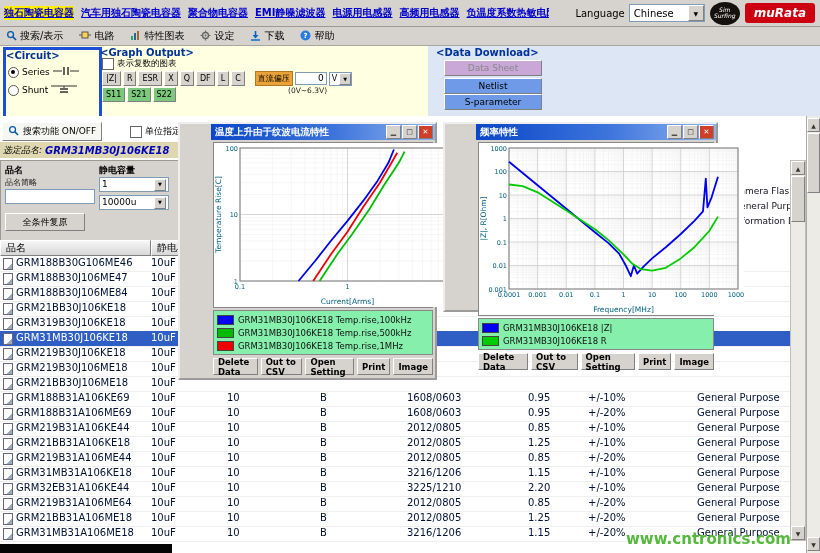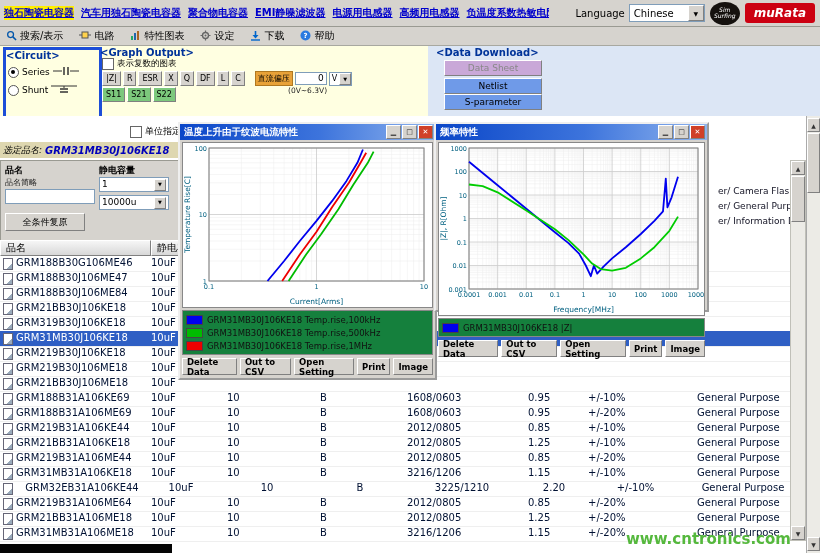--- a/index.html
+++ b/index.html
@@ -91,32 +91,32 @@
   .frag{position:absolute;left:718px;font-size:9px;color:#112;white-space:nowrap;}
   
   .inner-scroll{position:absolute;left:790px;top:44px;width:16px;height:381px;background:#ecebe6;border:1px solid #c0c0b8;box-sizing:border-box;}
   .outer-scroll{position:absolute;left:806px;top:116px;width:14px;height:437px;background:#ecebe6;border-left:1px solid #aaa;box-sizing:border-box;}
   .sb-btn{position:absolute;left:0;width:100%;height:14px;background:#d6d3ce;border:1px solid;
           border-color:#fff #808080 #808080 #fff;font-size:6px;display:flex;align-items:center;justify-content:center;box-sizing:border-box;color:#333;}
   .sb-thumb{position:absolute;left:0;width:100%;background:#d6d3ce;border:1px solid;border-color:#fff #808080 #808080 #fff;box-sizing:border-box;}
   .black-strip{position:absolute;left:0;top:428px;width:172px;height:9px;background:#050505;}
   .watermark{position:absolute;left:626px;top:414px;font-size:15px;font-weight:bold;color:#55b83d;}
   
-  .window{position:absolute;background:#d6d3ce;border:2px outset #efefef;z-index:20;box-sizing:border-box;}
+  .window{position:absolute;background:#d6d3ce;border:2px outset #efefef;z-index:20;box-sizing:border-box;padding-left:31px;}
   #win0{left:178px;top:122px;width:259px;height:258px;}
-  #win1{left:434px;top:122px;width:275px;height:190px;}
+  #win1{left:443px;top:122px;width:275px;height:190px;}
   .titlebar{height:16px;background:linear-gradient(90deg,#0a46c8,#3d74dc 55%,#8fb4ee);display:flex;
             align-items:center;color:#fff;font-size:9.5px;font-weight:bold;padding-left:4px;}
   .tb-btns{margin-left:auto;display:flex;gap:1px;padding-right:2px;}
   .tb-btn{width:13px;height:12px;background:#d6d3ce;border:1px solid;border-color:#fff #808080 #808080 #fff;
           font-size:7px;display:flex;align-items:center;justify-content:center;color:#222;cursor:pointer;}
   .tb-btn.close{background:#d04028;color:#fff;}
   .chart-wrap{margin:2px;background:#fff;border:1px solid #888;}
   .chart-wrap svg{display:block;}
-  .legend{margin:2px;background:#15803d;border:1px solid #888;padding:2px 3px;}
+  .legend{margin:2px;background:#86efac;border:1px solid #888;padding:2px 3px;}
   .leg-row{display:flex;align-items:center;gap:4px;font-size:8.5px;height:13px;color:#111;}
   .leg-swatch{width:15px;height:8px;border:1px solid #444;flex:0 0 auto;}
   .win-btns{display:flex;gap:3px;margin:3px 2px;justify-content:center;}
   .wbtn{height:15px;background:#d6d3ce;border:1px solid;border-color:#fff #808080 #808080 #fff;
         font-size:8.5px;font-weight:bold;padding:0 4px;display:flex;align-items:center;cursor:pointer;color:#000;}
 </style>
 </head>
 <body>
 
 <div class="screen">
@@ -260,20 +260,27 @@
       <div class="ptitle">&lt;Data Download&gt;</div>
       <div id="dl-buttons">
           <div class="dl-btn disabled" style="top: 13px;">Data Sheet</div>
           <div class="dl-btn blue" style="top: 31px;">Netlist</div>
           <div class="dl-btn blue" style="top: 47px;">S-parameter</div>
         </div>
     </div>
   </div>
 
   <div class="main">
+    <div class="search-toggle">
+      <span class="mi-icon" id="search-toggle-icon"><svg width="11" height="11" viewBox="0 0 12 12">
+            <circle cx="5" cy="5" r="3.2" fill="none" stroke="#0055aa" stroke-width="1.4"></circle>
+            <line x1="7.5" y1="7.5" x2="11" y2="11" stroke="#0055aa" stroke-width="1.6"></line>
+          </svg></span>
+      <span>搜索功能 ON/OFF</span>
+    </div>
     <div class="unit-check">
       <span class="chk"></span>
       <span>单位指定</span>
     </div>
     <div class="selected-strip">
       <span>选定品名:</span>
       <span class="val">GRM31MB30J106KE18</span>
     </div>
     <div class="search-panel">
       <div class="sp-label" style="left:4px;top:3px;">品名</div>
@@ -454,21 +461,21 @@
           <span class="doc"></span>
           <span class="cell c-name">GRM31MB31A106KE18</span>
           <span class="cell c-cap">10uF</span>
           <span class="cell c-volt">10</span>
           <span class="cell c-tc">B</span>
           <span class="cell c-size">3216/1206</span>
           <span class="cell c-thick">1.15</span>
           <span class="cell c-tol">+/-10%</span>
           <span class="cell c-app">General Purpose</span>
         </div>
-        <div class="trow" style="top: 225px; text-align: center;">
+        <div class="trow" style="top: 225px;">
           <span class="doc"></span>
           <span class="cell c-name">GRM32EB31A106KE44</span>
           <span class="cell c-cap">10uF</span>
           <span class="cell c-volt">10</span>
           <span class="cell c-tc">B</span>
           <span class="cell c-size">3225/1210</span>
           <span class="cell c-thick">2.20</span>
           <span class="cell c-tol">+/-10%</span>
           <span class="cell c-app">General Purpose</span>
         </div>
@@ -776,20 +783,24 @@
           <polyline points="30.0,41.5 43.7,43.1 58.6,49.3 87.3,67.5 115.9,86.2 129.5,97.1 144.5,111.3 153.1,120.6 161.7,126.1 173.1,127.7 186.8,124.8 201.8,115.4 215.4,104.2 230.4,87.8 239.0,73.6" fill="none" stroke="#00cc00" stroke-width="1.8" stroke-linejoin="round"></polyline>
           <text x="144.5" y="169" font-size="7.5" text-anchor="middle" fill="#006080" font-family="DejaVu Sans, sans-serif">Frequency[MHz]</text>
           <text x="7" y="75.5" font-size="7.5" text-anchor="middle" fill="#006080" font-family="DejaVu Sans, sans-serif" transform="rotate(-90 7 75.5)">|Z|, R[Ohm]</text>
         </svg>
     </div>
     <div class="legend" id="legend1">
         <div class="leg-row">
           <span class="leg-swatch" style="background: rgb(0, 0, 238);"></span>
           <span>GRM31MB30J106KE18 |Z|</span>
         </div>
+        <div class="leg-row">
+          <span class="leg-swatch" style="background: rgb(0, 204, 0);"></span>
+          <span>GRM31MB30J106KE18 R</span>
+        </div>
       </div>
     <div class="win-btns" id="wbtns1">
         <div class="wbtn">Delete Data</div>
         <div class="wbtn">Out to CSV</div>
         <div class="wbtn">Open Setting</div>
         <div class="wbtn">Print</div>
         <div class="wbtn">Image</div>
       </div>
   </div>
 

